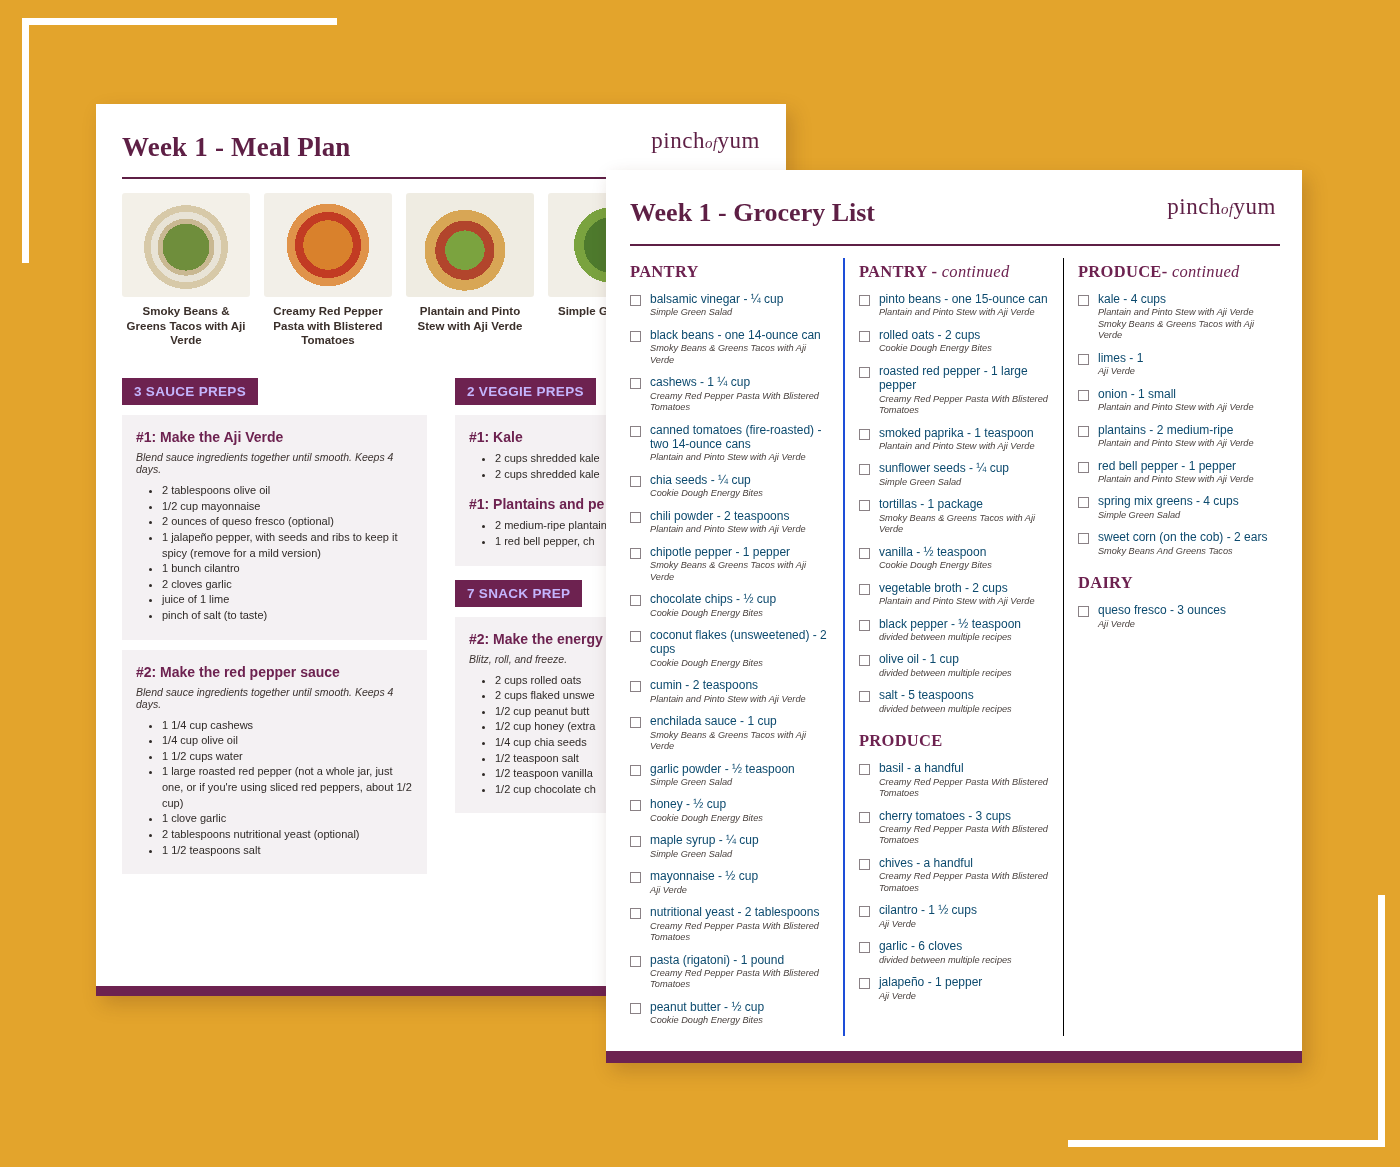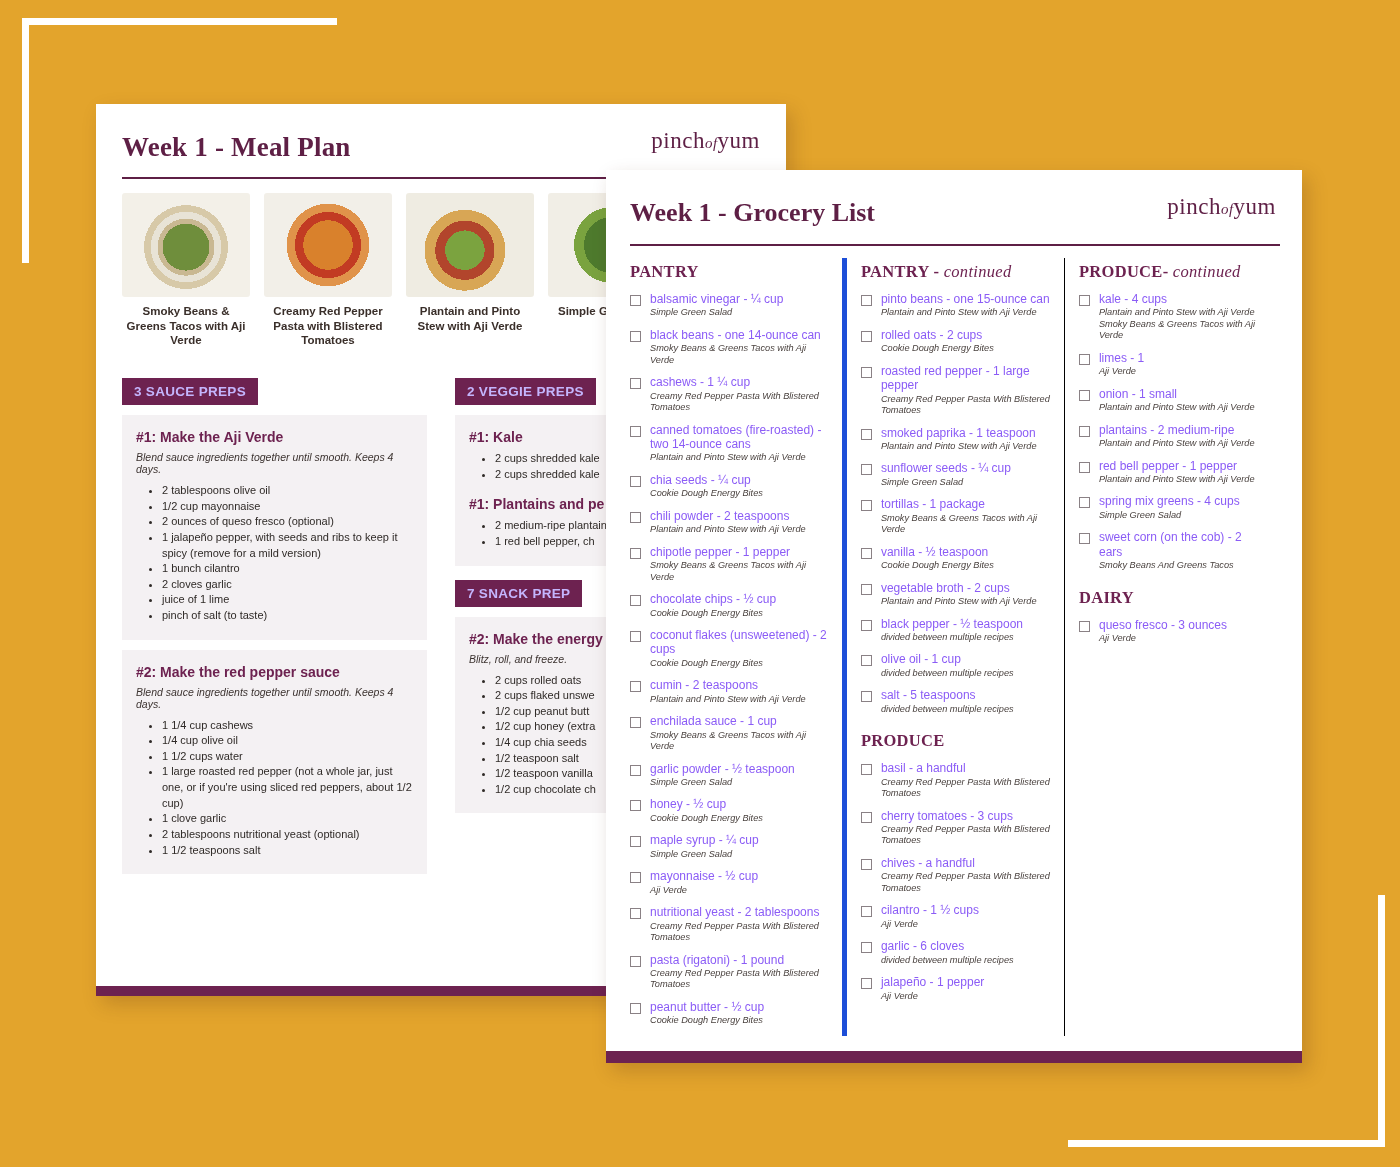--- a/index.html
+++ b/index.html
@@ -156,21 +156,21 @@
     margin: 4px 0 0 0;
   }
   .gr-rule {
     border-bottom: 2px solid #5e1f45;
     margin: 16px 0 12px 0;
   }
   .gr-cols {
     display: flex;
   }
   .gcol { padding: 0 12px 0 0; }
-  .gcol1 { width: 224px; border-right: 5px solid #1d4ed8; padding-right: 14px;}
+  .gcol1 { width: 224px; border-right: 2px solid #1d4ed8; padding-right: 14px;}
   .gcol2 { width: 214px; border-right: 1px solid #000000; padding-left: 14px; padding-right: 14px;}
   .gcol3 { width: 214px; padding-left: 14px; }
   .gcol h3 {
     font-family: "Liberation Serif", serif;
     color: #6d2250;
     font-size: 16.5px;
     font-weight: bold;
     margin: 4px 0 10px 0;
     letter-spacing: .3px;
   }
@@ -181,21 +181,21 @@
     margin-bottom: 9px;
   }
   .cbox {
     width: 9px; height: 9px;
     border: 1px solid #8a8185;
     flex: 0 0 auto;
     margin-top: 3px;
   }
   .gtxt .main {
     font-size: 12px;
-    color: #8b5cf6;
+    color: #0c4a6e;
     line-height: 1.2;
   }
   .gtxt .sub {
     font-size: 9.2px;
     font-style: italic;
     color: #4a423f;
     line-height: 1.25;
     margin-top: 1px;
   }
   .gr-bottom {

